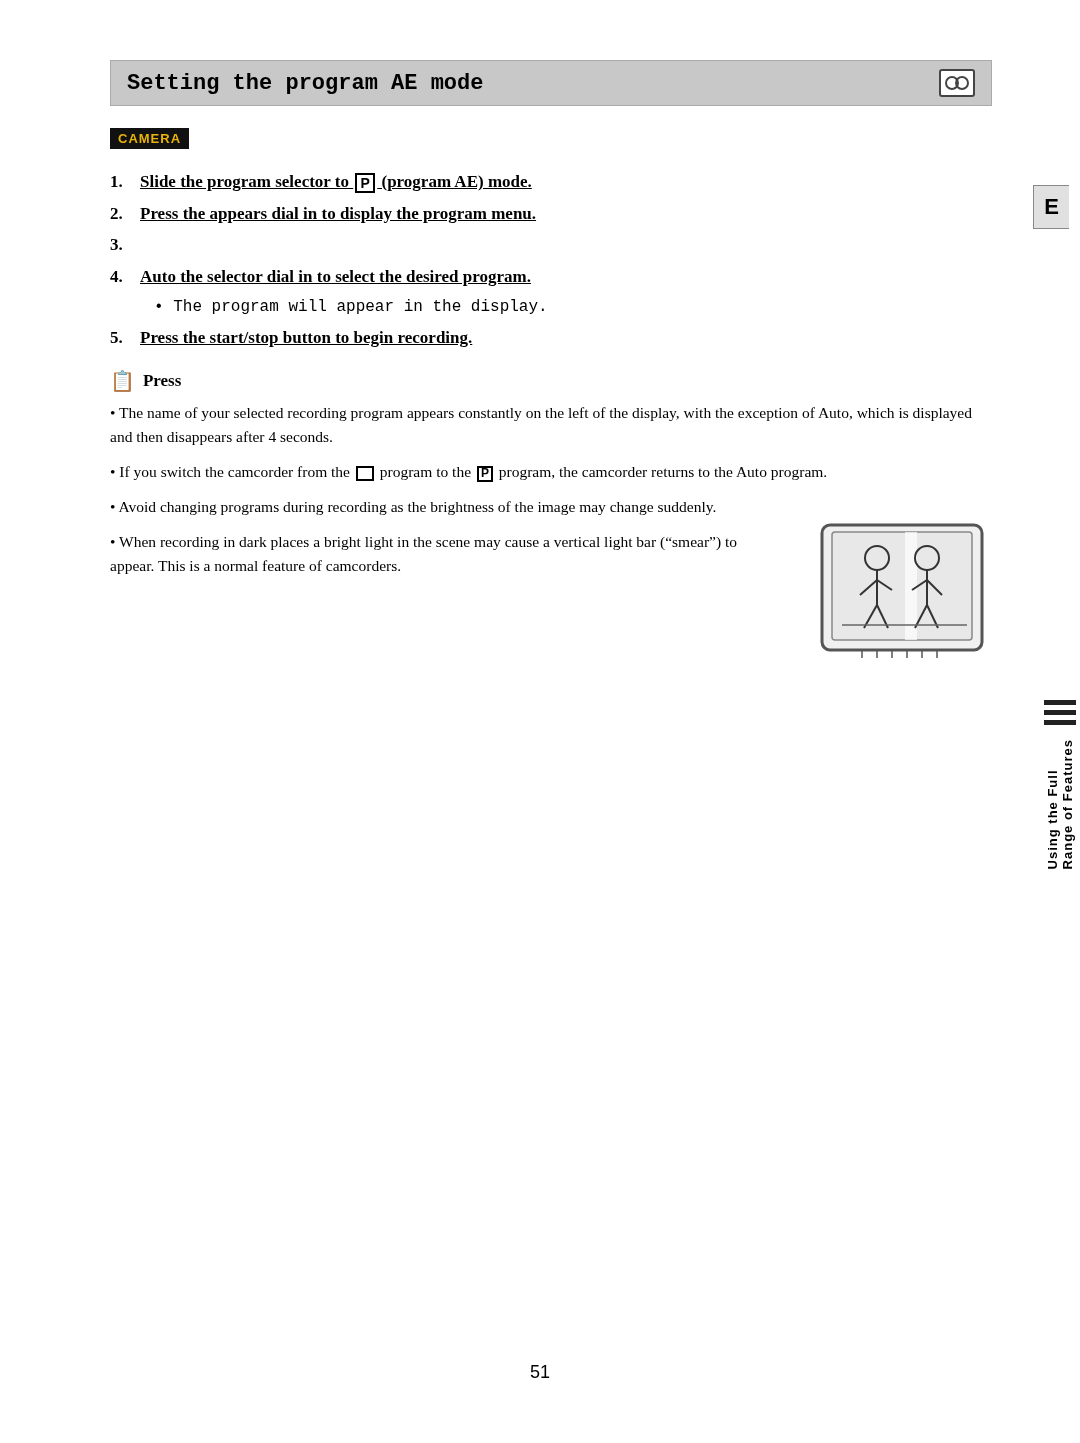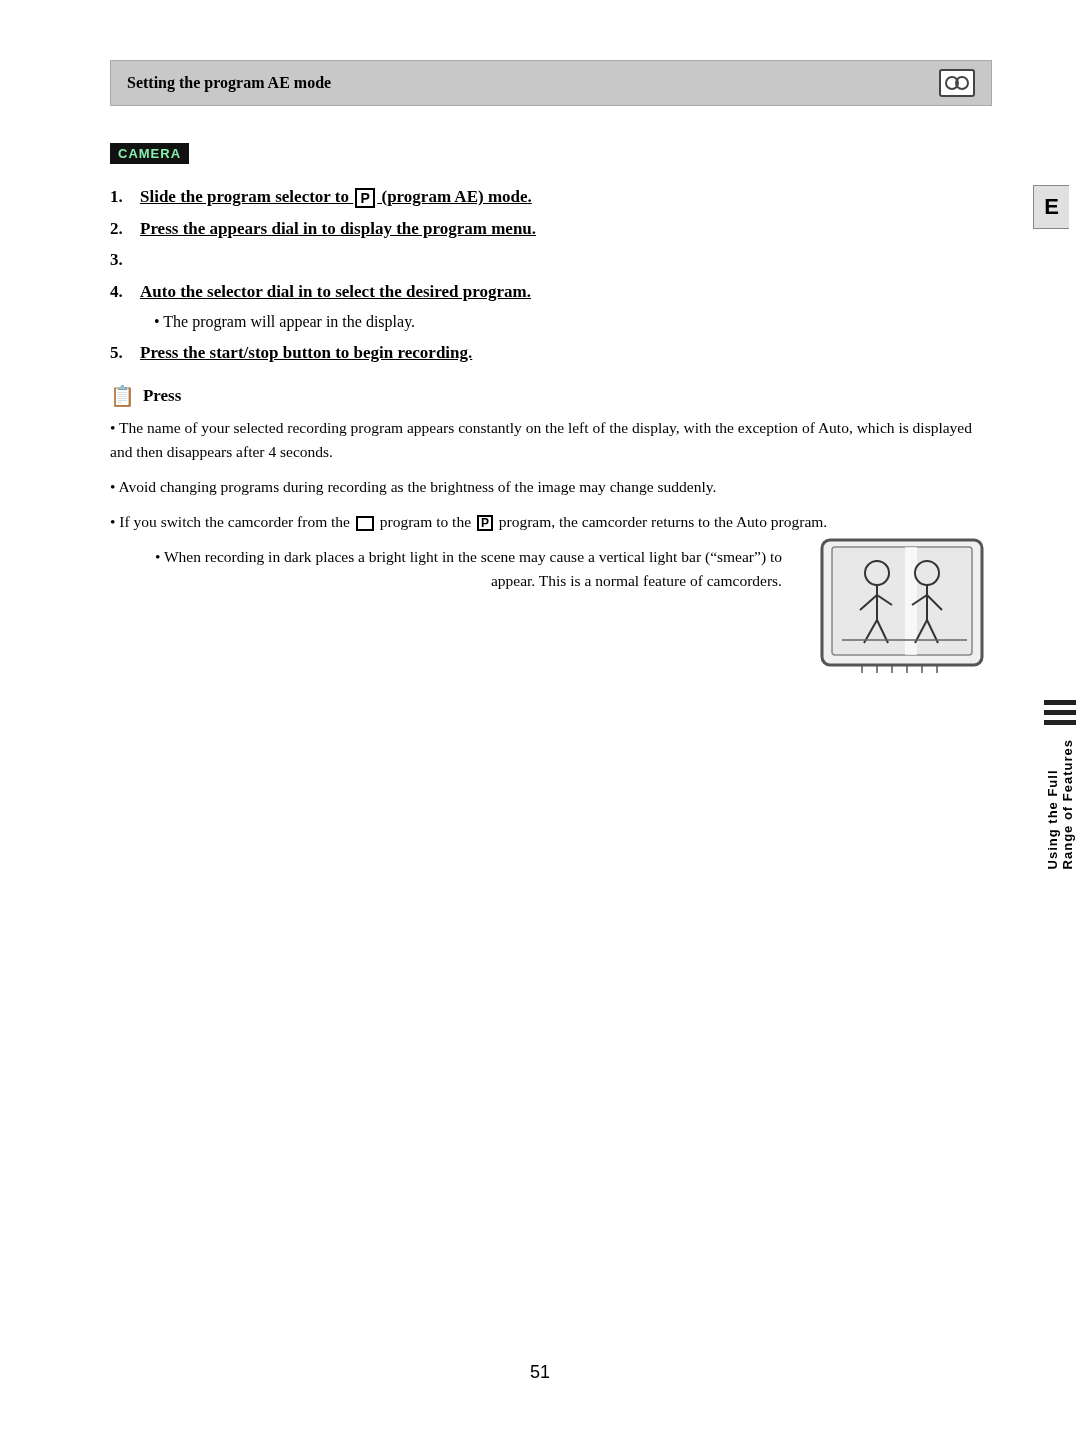--- a/index.html
+++ b/index.html
@@ -90,23 +90,23 @@
       background: #c8c8c8;
       display: flex;
       align-items: center;
       justify-content: space-between;
       padding: 8px 16px;
       margin-bottom: 22px;
       border: 1px solid #aaa;
     }
 
     .section-title {
-      font-size: 16px;
-      font-weight: bold;
-      font-family: Liberation Serif, serif;
+      font-size: 22px;
+      font-weight: bold;
+      font-family: Liberation Mono, monospace;
     }
 
     .cassette-icon {
       width: 36px;
       height: 28px;
       border: 2px solid #444;
       border-radius: 3px;
       display: flex;
       align-items: center;
       justify-content: center;
@@ -128,29 +128,28 @@
       height: 10px;
       border: 2px solid #444;
       border-radius: 50%;
       position: absolute;
       right: 4px;
     }
 
     
     .camera-badge {
       background: #111;
-      color: #86efac;
+      color: #eab308;
       font-size: 13px;
       font-weight: bold;
       font-family: Arial, sans-serif;
       padding: 3px 8px;
       display: inline-block;
       margin-bottom: 20px;
       letter-spacing: 1px;
-      margin-top: 15px;
     }
 
     
     .steps-list {
       margin-bottom: 10px;
     }
 
     .step-item {
       display: flex;
       margin-bottom: 6px;
@@ -184,20 +183,21 @@
       margin: 0 2px;
       vertical-align: middle;
     }
 
     .sub-bullet {
       font-size: 16px;
       font-weight: normal;
       margin-left: 44px;
       margin-bottom: 6px;
       line-height: 1.5;
+      font-family: Liberation Mono, monospace;
     }
 
     .sub-bullet::before {
       content: '• ';
     }
 
     
     .notes-section {
       margin-top: 18px;
     }
@@ -226,21 +226,20 @@
     .note-item::before {
       content: '• ';
     }
 
     
     .bottom-section {
       display: flex;
       align-items: flex-start;
       gap: 30px;
       margin-top: 4px;
-      text-align: right;
     }
 
     .bottom-text {
       flex: 1;
     }
 
     
     .illustration {
       width: 180px;
       height: 150px;
@@ -342,27 +341,27 @@
         <span>Press</span>
       </div>
 
       <div class="note-item">
         The name of your selected recording program appears constantly on the left of
         the display, with the exception of Auto, which is displayed and then disappears
         after 4 seconds.
       </div>
 
       <div class="note-item">
+        If you switch the camcorder from the <span class="square-icon"></span> program to the <span class="p-symbol" style="width:16px;height:16px;font-size:12px;">P</span> program, the
+        camcorder returns to the Auto program.
+      </div>
+
+      <div class="note-item">
         Avoid changing programs during recording as the brightness of the image may
         change suddenly.
-      </div>
-
-      <div class="note-item">
-        If you switch the camcorder from the <span class="square-icon"></span> program to the <span class="p-symbol" style="width:16px;height:16px;font-size:12px;">P</span> program, the
-        camcorder returns to the Auto program.
       </div>
 
       <div class="bottom-section">
         <div class="bottom-text">
           <div class="note-item">
             When recording in dark places a bright light in the
             scene may cause a vertical light bar (“smear”) to
             appear. This is a normal feature of camcorders.
           </div>
         </div>

